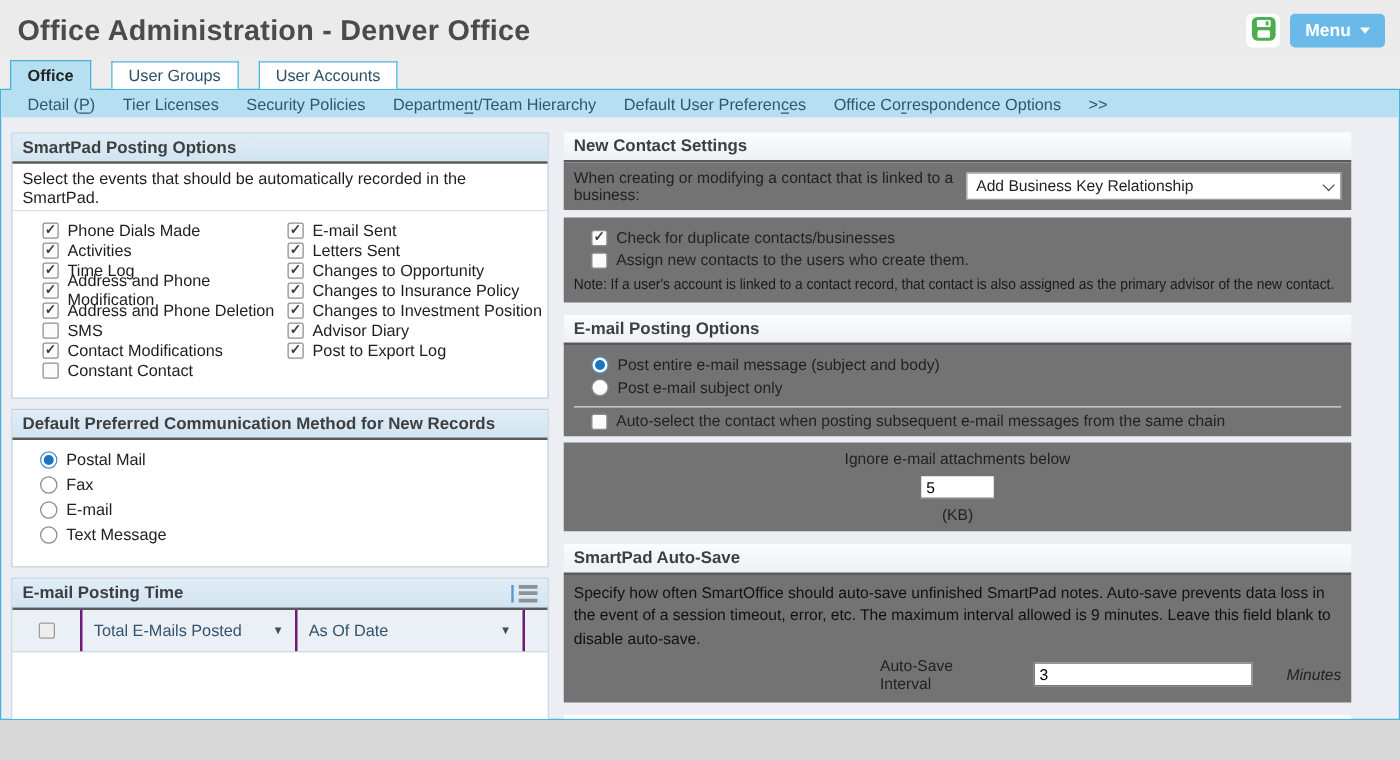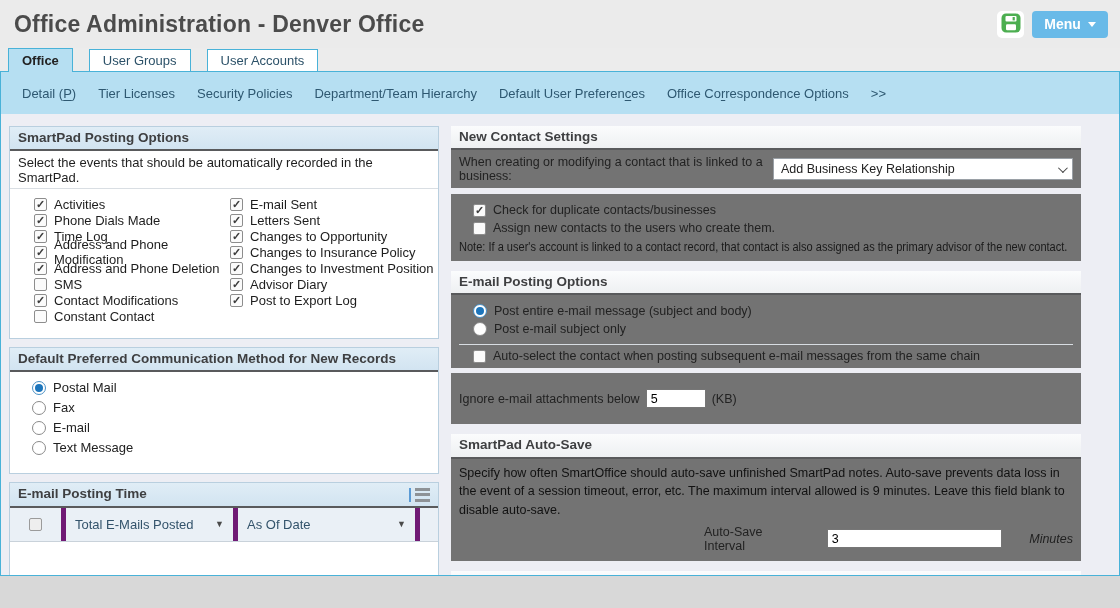--- a/index.html
+++ b/index.html
@@ -15,21 +15,21 @@
   .menu-btn { height:27px; min-width:76px; border:none; border-radius:4px; background:#69bae8; color:#fff; font-weight:700; font-size:14px; display:flex; align-items:center; justify-content:center; gap:7px; cursor:pointer; font-family:inherit; }
   .caret { width:0; height:0; border-left:4px solid transparent; border-right:4px solid transparent; border-top:5px solid #fff; }
 
   
   .tabs { display:flex; align-items:center; gap:16px; padding-left:8px; flex:none; position:relative; z-index:2; }
   .tab { height:22px; padding:0 13px; display:flex; align-items:center; background:#fff; border:1px solid #49b2d8; border-bottom:none; font-size:13px; color:#2c5168; cursor:pointer; }
   .tab.on { height:24px; margin-bottom:-1px; background:#b6dff2; font-weight:700; color:#222; position:relative; z-index:3; }
 
   
   .frame { flex:none; height:505px; border:1px solid #49b2d8; background:#edeef4; display:flex; flex-direction:column; }
-  .subnav { height:42px; background:#b6dff2; display:flex; align-items:center; padding-left:10px; flex:none; }
+  .subnav { height:22px; background:#b6dff2; display:flex; align-items:center; padding-left:10px; flex:none; }
   .subnav-item { padding:0 11px; font-size:13px; color:#2e5871; cursor:pointer; white-space:nowrap; }
   .subnav-item u { text-underline-offset:2px; }
   .content { display:flex; padding:12px 10px 0 8px; gap:12px; flex:1; overflow:hidden; }
   .left-col { width:430px; flex:none; }
   .right-col { flex:1; margin-right:28px; min-width:0; }
 
   
   .sec-head { min-height:22px; display:flex; align-items:center; padding:2px 8px; font-weight:700; font-size:13.5px; color:#3e3f41; border-bottom:2px solid #595a5c; line-height:1.35; }
   .sec-head.blue { background:linear-gradient(#e0edf6,#d2e4f1); }
   .sec-head.pale { background:linear-gradient(#fbfcfd,#eef0f2); }
@@ -50,38 +50,38 @@
   .rb-block { padding:7px 0 17px 22px; display:flex; flex-direction:column; gap:3px; }
   .rb-row { display:flex; align-items:center; gap:7px; font-size:13px; height:17px; }
 
   .grid-head { justify-content:space-between; }
   .hamb { width:21px; height:14px; position:relative; cursor:pointer; flex:none; }
   .hamb .vbar { position:absolute; left:0; top:0; width:2px; height:14px; background:#5b9bd5; }
   .hamb .bars { position:absolute; left:6px; top:0; right:0; height:14px; display:flex; flex-direction:column; justify-content:space-between; }
   .hamb .bars i { height:3px; background:#8e9296; display:block; }
 
   .tbl-head { display:flex; background:#eaf0f6; border-bottom:1px solid #c9d2da; height:34px; align-items:stretch; font-size:13px; color:#33536b; }
-  .tbl-col { display:flex; align-items:center; border-right:5px solid #701a75; padding:12px 9px; justify-content:space-between; gap:6px; }
+  .tbl-col { display:flex; align-items:center; border-right:2px solid #701a75; padding:12px 9px; justify-content:space-between; gap:6px; }
   .tbl-col.check { width:56px; justify-content:center; }
   .tbl-col.c2 { width:172px; }
   .tbl-col.c3 { flex:1; margin-right:18px; }
   .filter-icon { font-size:9px; color:#4a4a4a; cursor:pointer; }
   .tbl-body { height:55px; background:#fff; }
 
   
   .section { margin-bottom:10px; }
   .white { background:#737373; }
   .business-row { display:flex; align-items:center; padding:5px 8px; font-size:12.5px; }
   .select { width:300px; height:22px; border:1px solid #9aa0a6; background:#fff; display:flex; align-items:center; justify-content:space-between; padding:0 7px; font-size:12.5px; margin-left:auto; cursor:pointer; flex:none; }
   .chev { width:7px; height:7px; border-right:1.6px solid #444; border-bottom:1.6px solid #444; transform:rotate(45deg) translateY(-2px); }
   .block { margin-top:6px; padding:7px 8px 6px; }
   .ck-line { display:flex; align-items:center; gap:7px; font-size:12.5px; padding-left:14px; height:18px; }
   .note { font-size:12px; margin-top:3px; white-space:nowrap; display:inline-block; transform:scaleX(0.92); transform-origin:0 50%; color:#1a1a1a; }
   .sep-top { border-top:1px solid #d8dde2; margin-top:6px; padding-top:5px; }
-  .ignore-row { margin-top:5px; padding:16px 8px; display:flex; align-items:center; gap:6px; font-size:12.5px; }
+  .ignore-row { margin-top:5px; padding:6px 8px; display:flex; align-items:center; gap:6px; font-size:12.5px;flex-direction:column; }
   .ti { height:19px; border:1px solid #767676; font-size:12.5px; padding:1px 4px; font-family:inherit; background:#fff; }
   .ti.w60 { width:60px; }
   .ti.w188 { width:188px; }
   .para { padding:5px 8px 2px; font-size:12.5px; line-height:1.5; color:#111; }
   .interval-row { display:flex; align-items:center; gap:27px; padding:3px 8px 8px 253px; font-size:12.5px; }
   .unit-italic { font-style:italic; }
   .upload-row { display:flex; align-items:flex-end; gap:9px; padding:8px 0 3px 40px; font-size:13px;flex-direction:column; }
   .file-box { width:468px; height:20px; border:2px solid #3c3c3c; background:linear-gradient(#f2f2f2,#e2e2e2); cursor:pointer; flex:none; }
   .browse-btn { height:23px; padding:0 13px; border:1px solid #6f6f6f; background:linear-gradient(#fafafa,#ebebeb); font-size:12.5px; font-family:inherit; cursor:pointer; }
 
@@ -153,26 +153,26 @@
       <div class="left-col">
 
         <div class="panel">
           <div class="sec-head blue">SmartPad Posting Options</div>
           <div class="desc-row">Select the events that should be automatically recorded in the SmartPad.</div>
           <div class="cb-grid">
             <div class="cb-col c1">
 
                 <label class="cb-row">
                   <span class="cb on"></span>
+                  <span>Phone Dials Made</span>
+                </label>
+
+                <label class="cb-row">
+                  <span class="cb on"></span>
                   <span>Activities</span>
-                </label>
-
-                <label class="cb-row">
-                  <span class="cb on"></span>
-                  <span>Phone Dials Made</span>
                 </label>
 
                 <label class="cb-row">
                   <span class="cb on"></span>
                   <span>Time Log</span>
                 </label>
 
                 <label class="cb-row">
                   <span class="cb on"></span>
                   <span>Address and Phone Modification</span>

